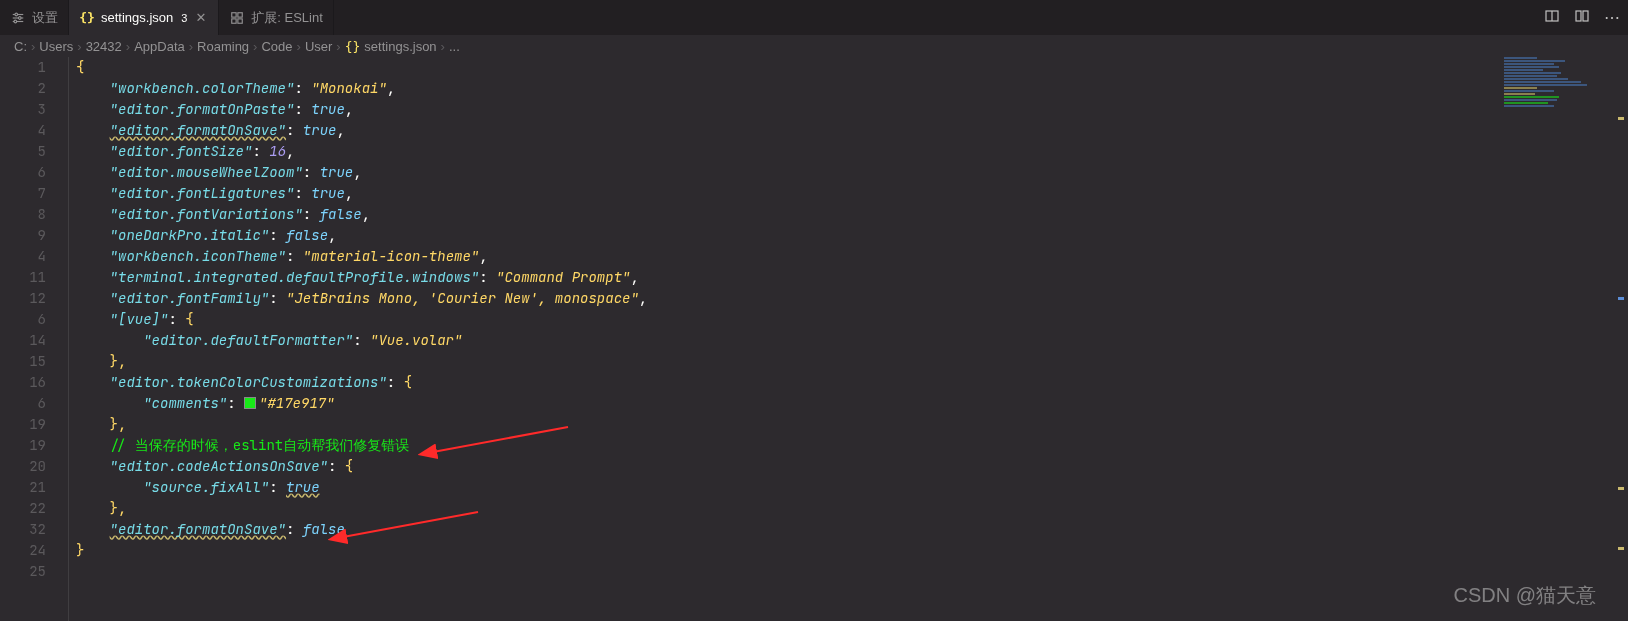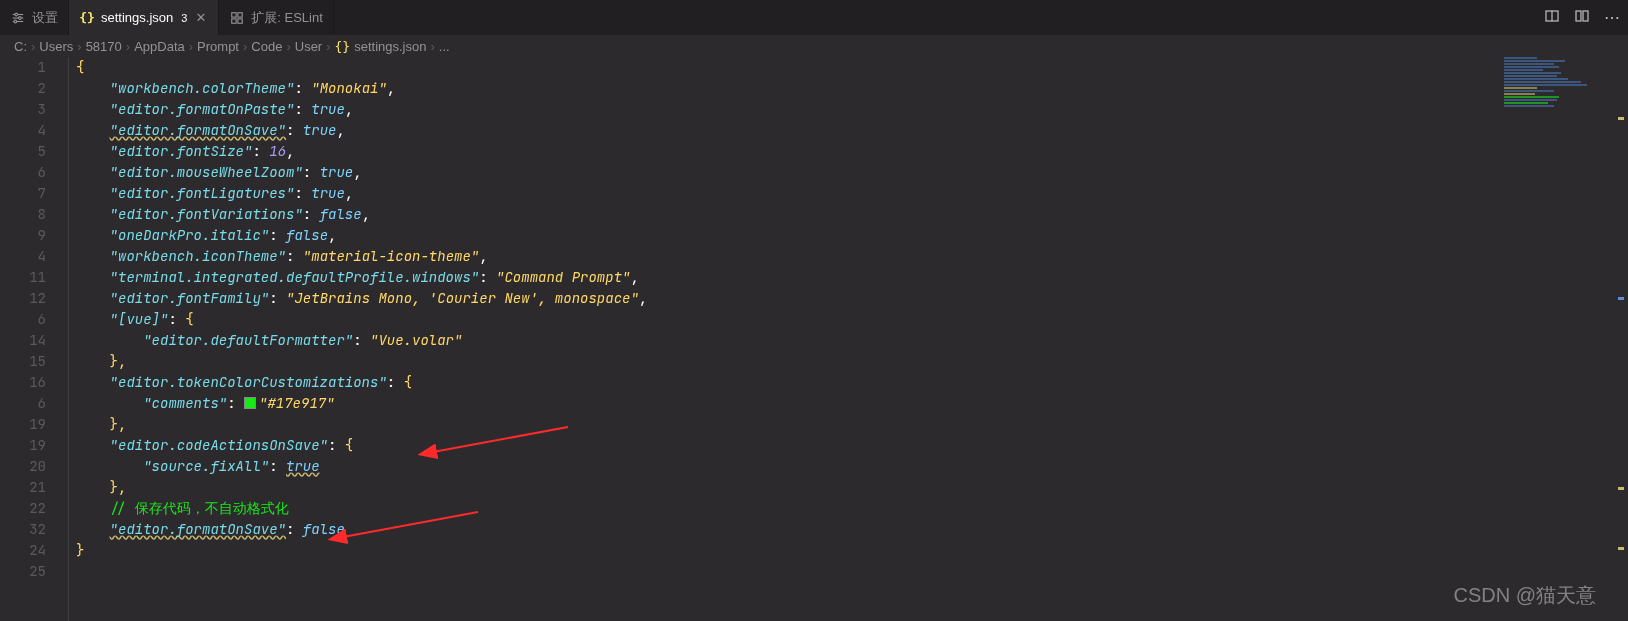--- a/index.html
+++ b/index.html
@@ -183,25 +183,25 @@
     </span>
     <span style="color:#c1c0c0;font-size:16px;">⋯</span>
   </div>
 </div>
 
 <div class="breadcrumbs">
   <span>C:</span>
     <span class="sep">›</span>
   <span>Users</span>
     <span class="sep">›</span>
-  <span>58170</span>
+  <span>32432</span>
     <span class="sep">›</span>
   <span>AppData</span>
     <span class="sep">›</span>
-  <span>Prompt</span>
+  <span>Roaming</span>
     <span class="sep">›</span>
   <span>Code</span>
     <span class="sep">›</span>
   <span>User</span>
     <span class="sep">›</span>
   <span style="color:#fce566;font-family:monospace;font-style:normal;">{}</span>
   <span>settings.json</span>
     <span class="sep">›</span>
   <span>...</span>
 </div>
@@ -247,24 +247,24 @@
     <div class="line">    <span class="key">"oneDarkPro.italic"</span><span class="punc">: </span><span class="bool">false</span><span class="punc">,</span></div>
     <div class="line">    <span class="key">"workbench.iconTheme"</span><span class="punc">: </span><span class="str">"material-icon-theme"</span><span class="punc">,</span></div>
     <div class="line">    <span class="key">"terminal.integrated.defaultProfile.windows"</span><span class="punc">: </span><span class="str">"Command Prompt"</span><span class="punc">,</span></div>
     <div class="line">    <span class="key">"editor.fontFamily"</span><span class="punc">: </span><span class="str">"JetBrains Mono, 'Courier New', monospace"</span><span class="punc">,</span></div>
     <div class="line">    <span class="key">"[vue]"</span><span class="punc">: </span><span class="brace">{</span></div>
     <div class="line">        <span class="key">"editor.defaultFormatter"</span><span class="punc">: </span><span class="str">"Vue.volar"</span></div>
     <div class="line">    <span class="brace">},</span></div>
     <div class="line">    <span class="key">"editor.tokenColorCustomizations"</span><span class="punc">: </span><span class="brace">{</span></div>
     <div class="line">        <span class="key">"comments"</span><span class="punc">: </span><span class="color-swatch"></span><span class="str">"#17e917"</span></div>
     <div class="line">    <span class="brace">},</span></div>
+    <div class="line">    <span class="comment">// 当保存的时候，eslint自动帮我们修复错误</span></div>
     <div class="line">    <span class="key">"editor.codeActionsOnSave"</span><span class="punc">: </span><span class="brace">{</span></div>
     <div class="line">        <span class="key">"source.fixAll"</span><span class="punc">: </span><span class="bool" style="text-decoration:underline wavy #c9b96e;">true</span></div>
     <div class="line">    <span class="brace">},</span></div>
-    <div class="line">    <span class="comment">// 保存代码，不自动格式化</span></div>
     <div class="line">    <span class="key warn">"editor.formatOnSave"</span><span class="punc">: </span><span class="bool">false</span></div>
     <div class="line"><span class="brace">}</span></div>
 
     <svg class="arrow" style="left:350px;top:365px;" width="160" height="40">
       <defs>
           <marker id="ah1" markerWidth="10" markerHeight="8" refX="2" refY="4" orient="auto">
             <polygon points="0 0, 10 4, 0 8" fill="#ff2a2a"></polygon>
           </marker>
         </defs>
       <line x1="150" y1="5" x2="15" y2="30" stroke="#ff2a2a" stroke-width="2" marker-end="url(#ah1)"></line>

